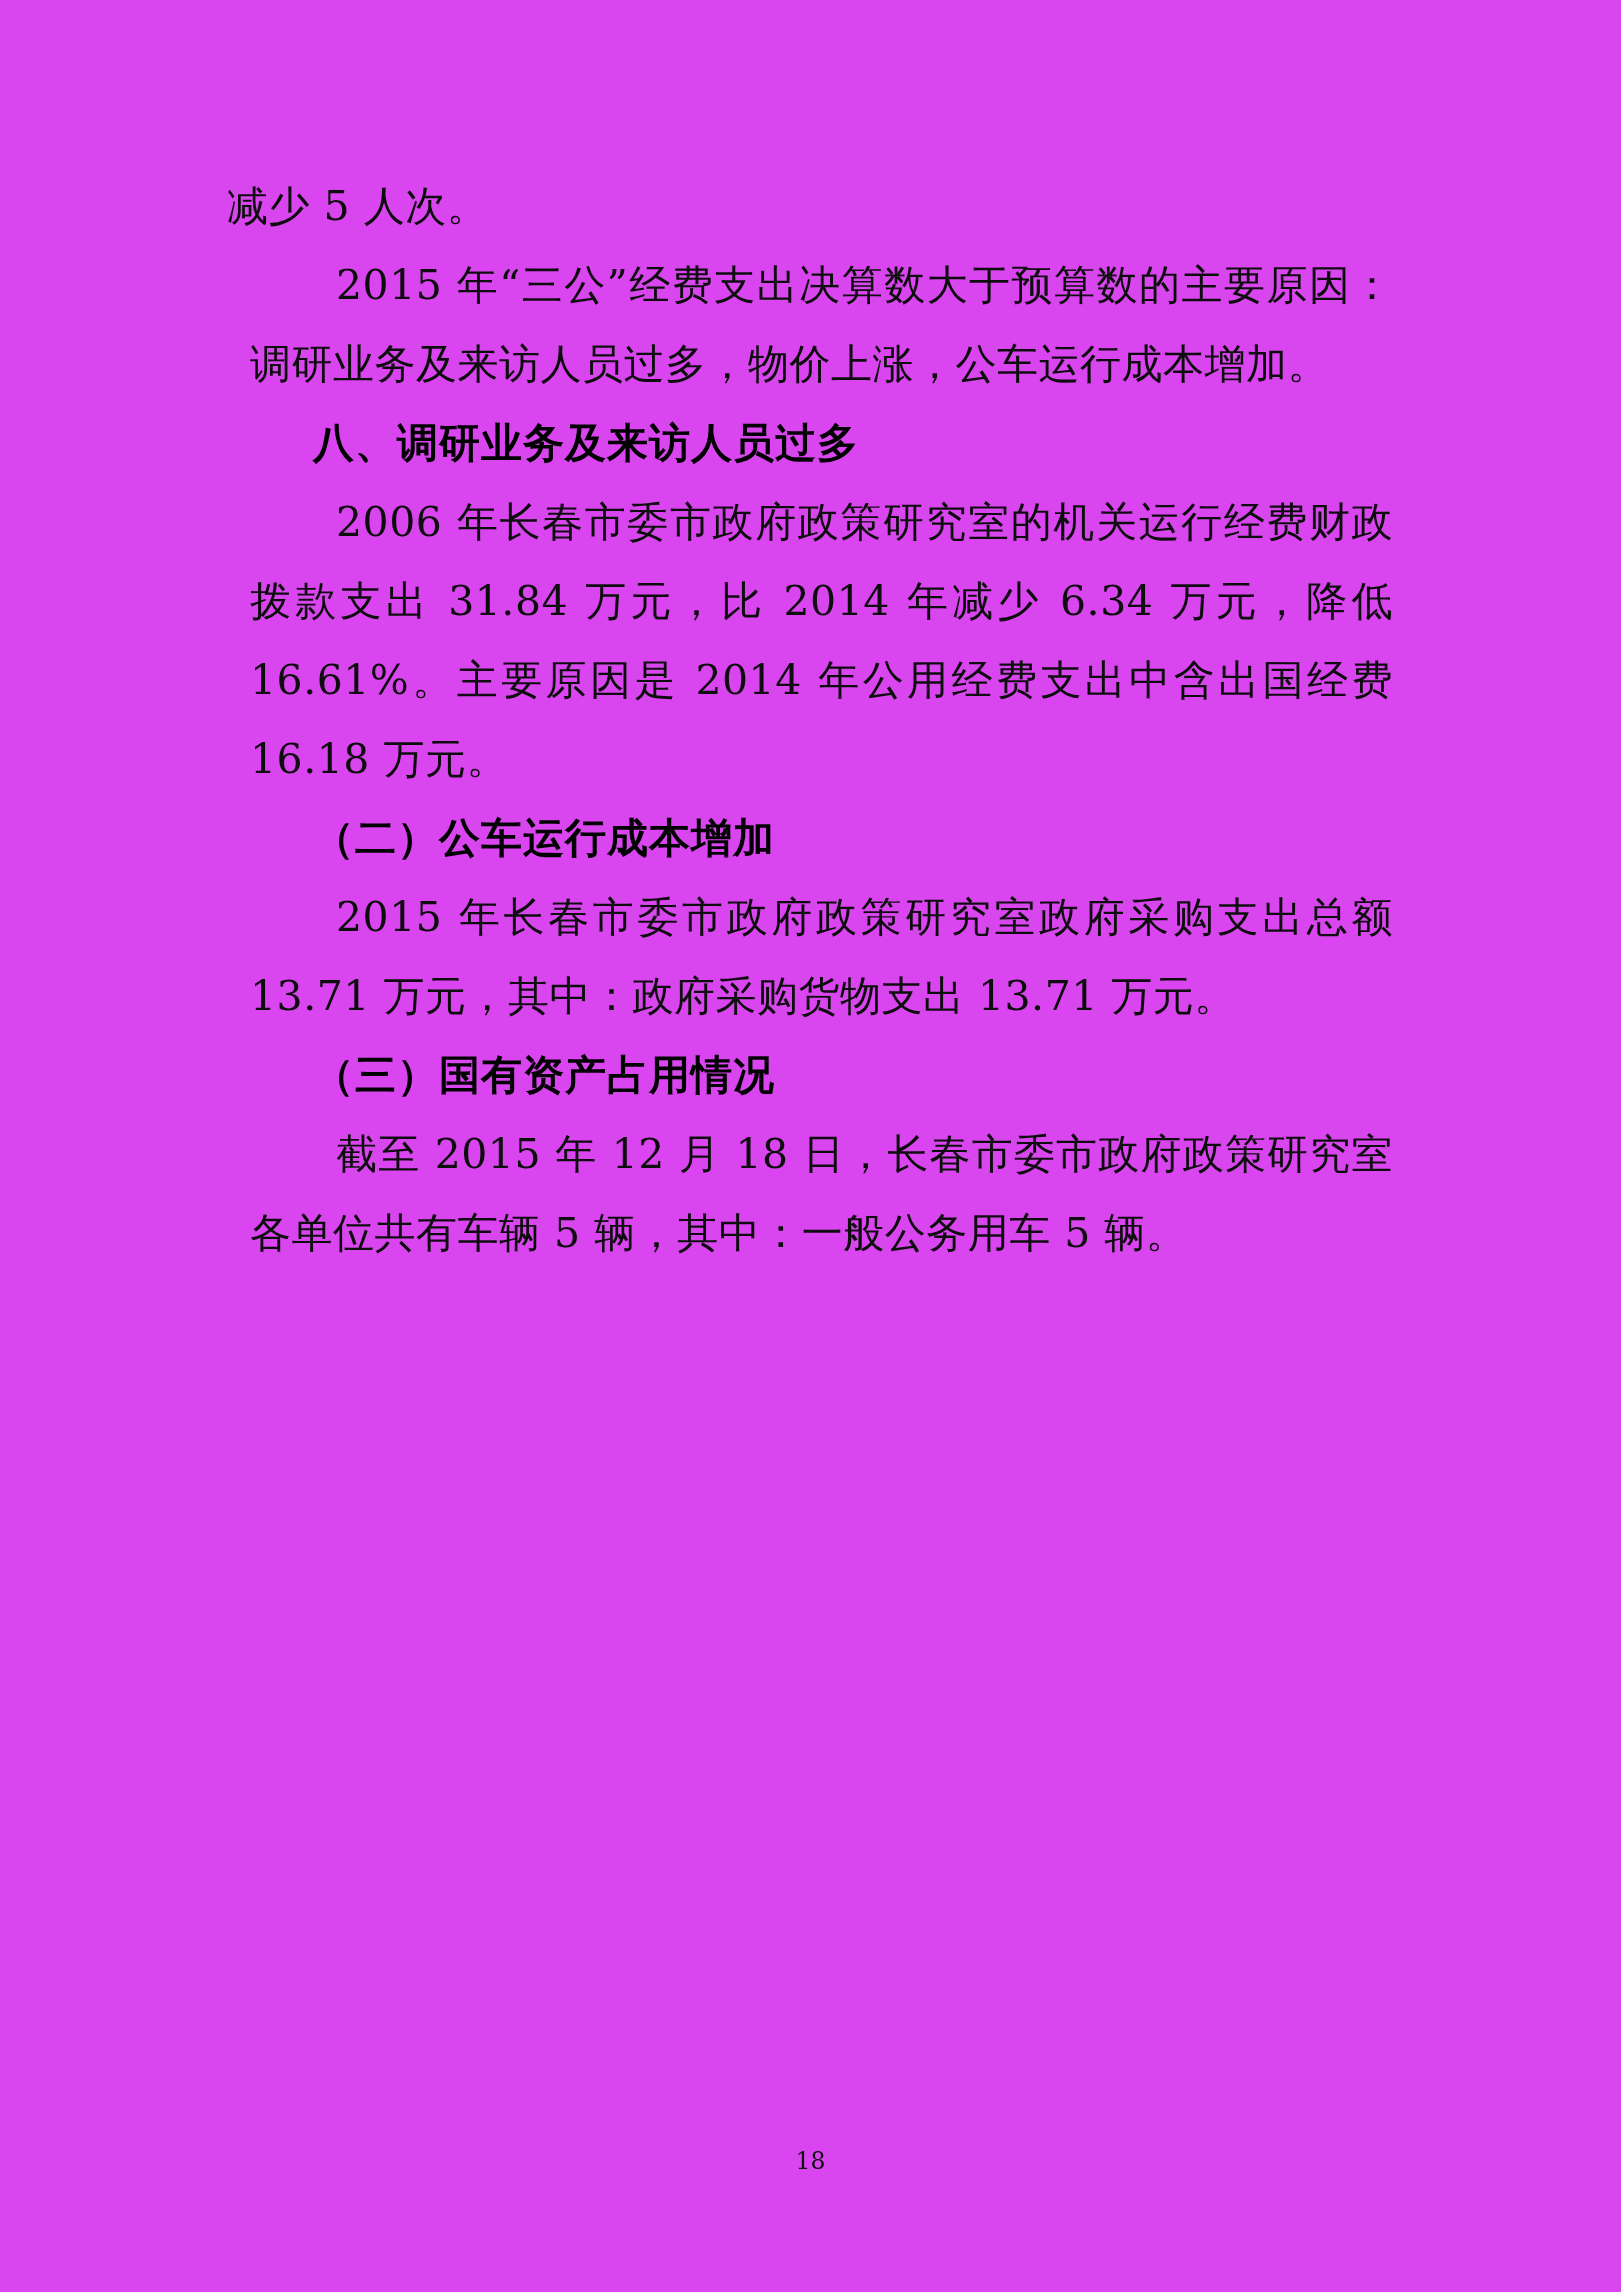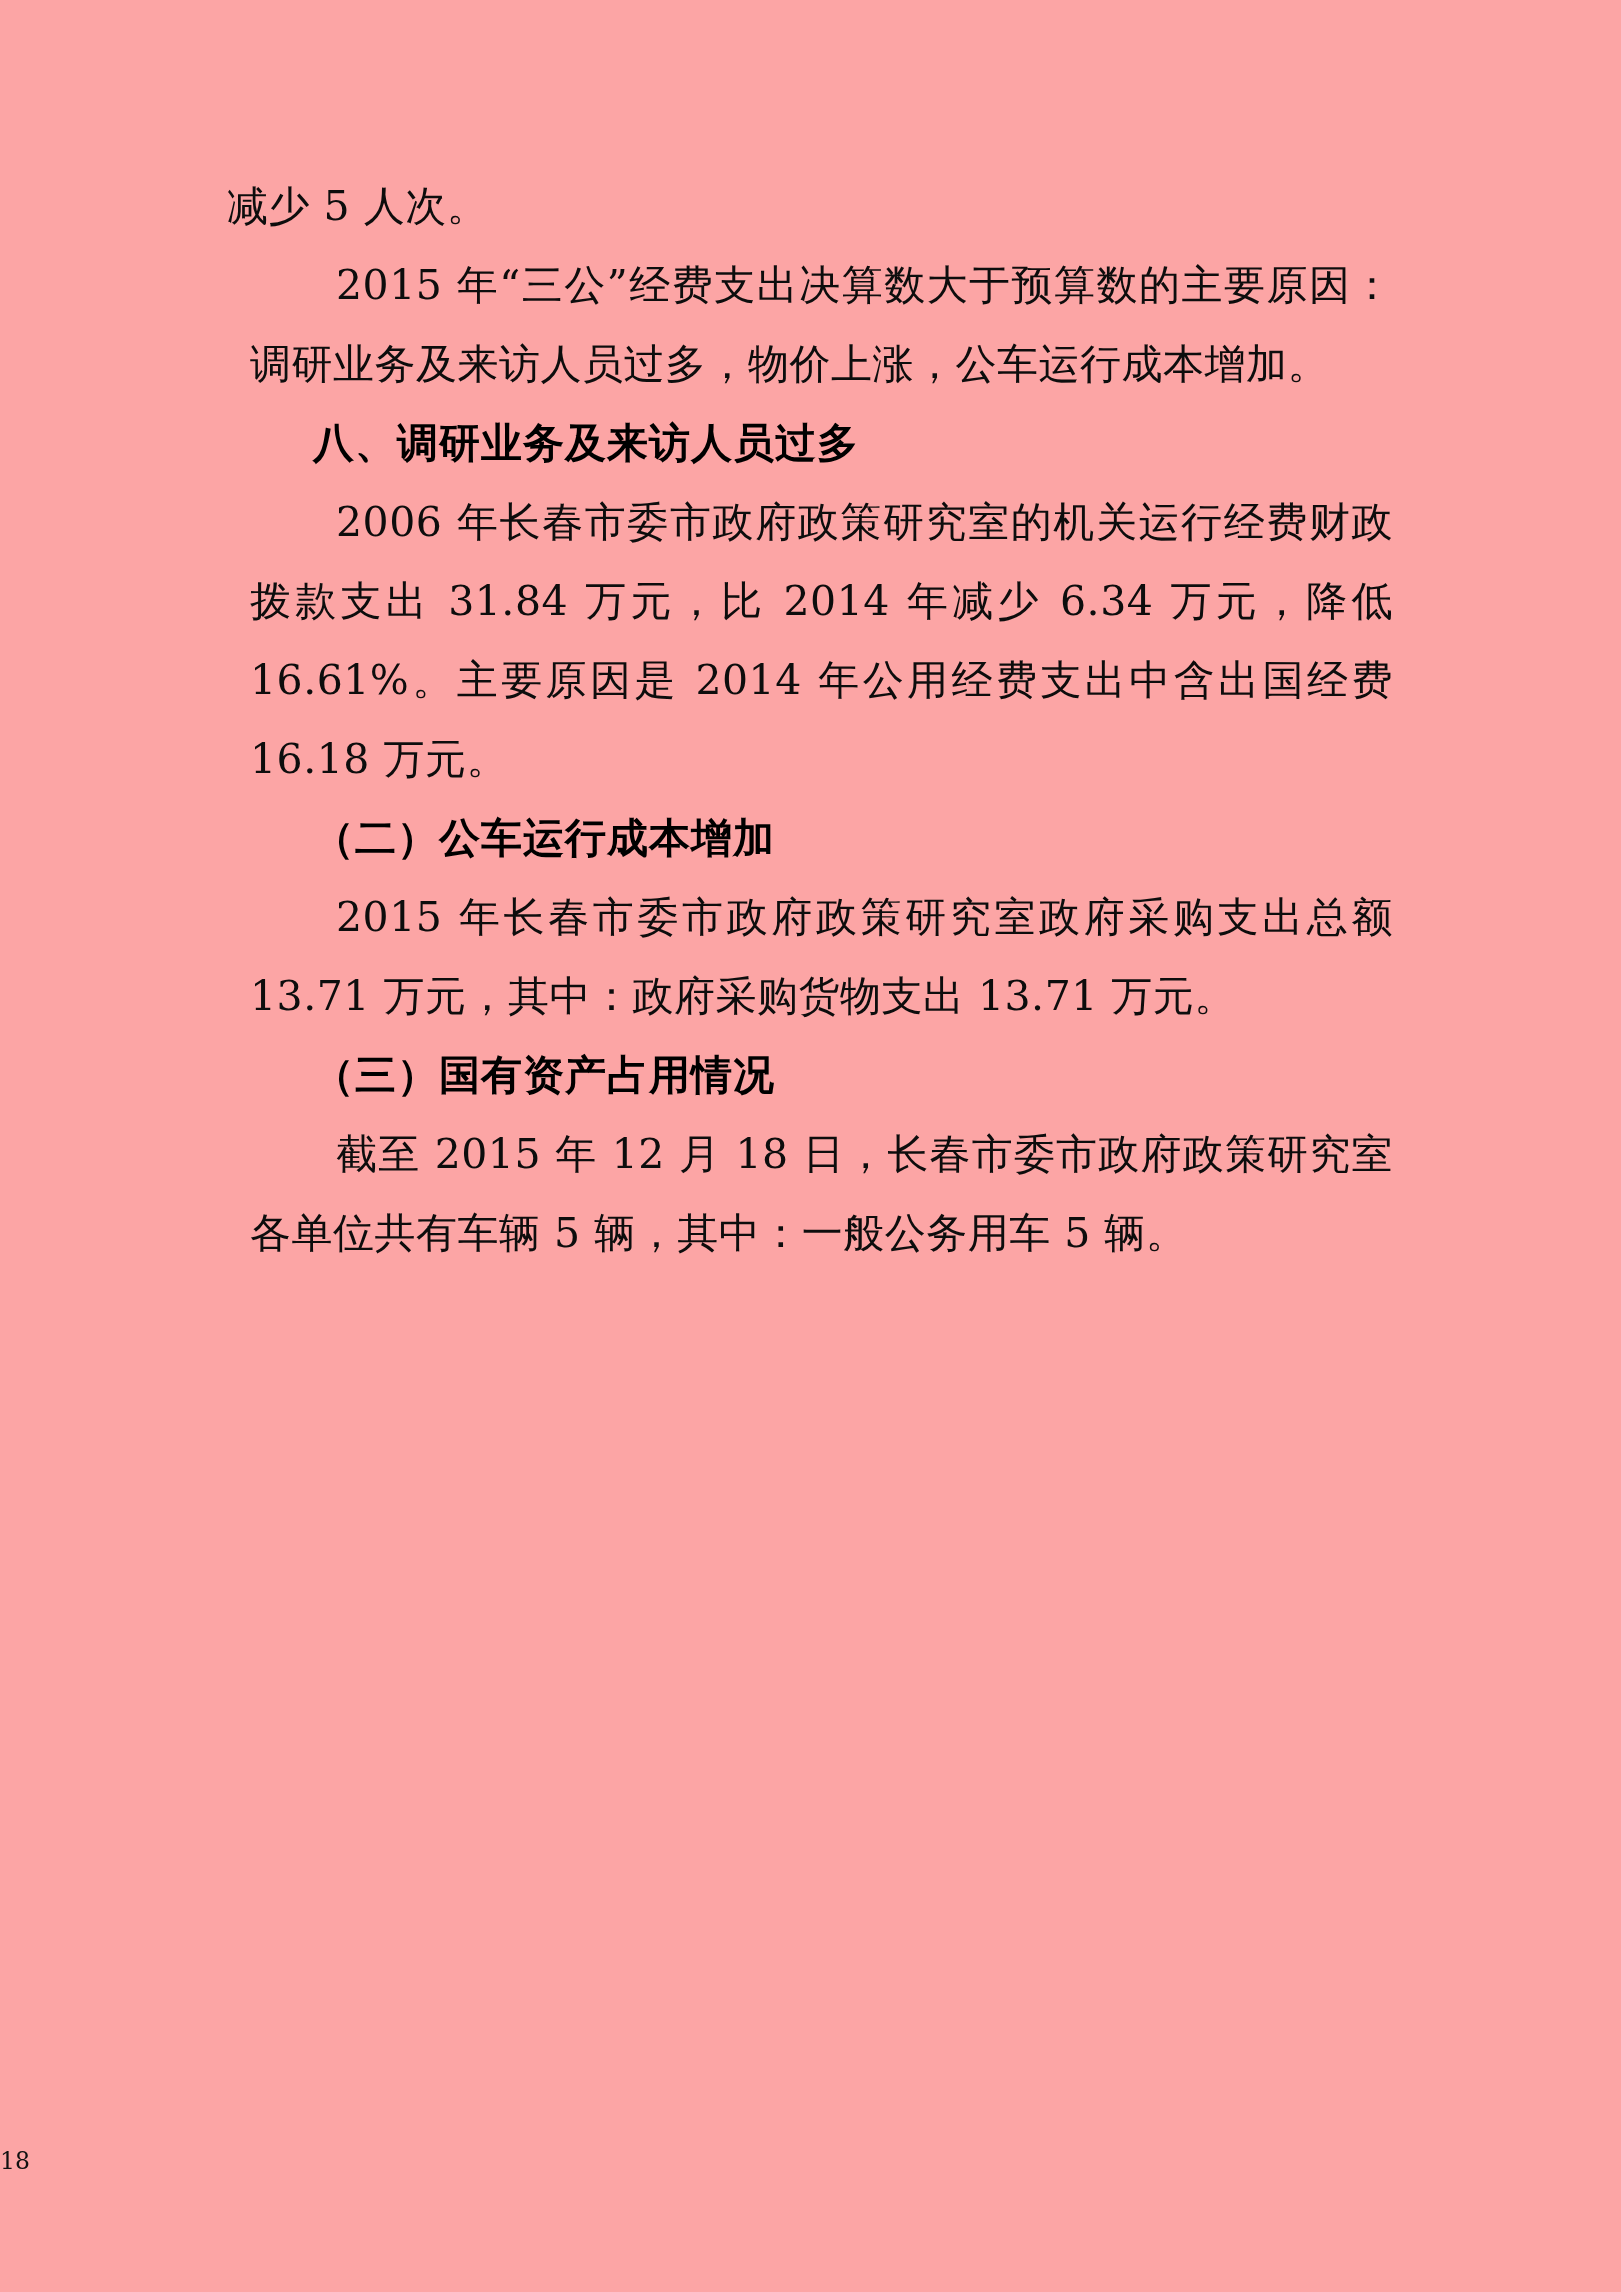--- a/index.html
+++ b/index.html
@@ -4,21 +4,21 @@
 <style>
   html, body {
     margin: 0;
     padding: 0;
     background: #ffffff;
   }
   .page {
     position: relative;
     width: 1621px;
     height: 2293px;
-    background: #fca5a5;
+    background: #d946ef;
     box-sizing: border-box;
     overflow: hidden;
   }
   .content {
     position: absolute;
     left: 227px;
     top: 167px;
     width: 1166px;
   }
   .para {
@@ -43,21 +43,21 @@
     font-weight: bold;
     text-indent: 86px;
     margin: 0;
     letter-spacing: 1px;
   }
   .footer {
     position: absolute;
     left: 0;
     right: 0;
     top: 2147px;
-    text-align: left;
+    text-align: center;
     font-family: "DejaVu Serif", "Liberation Serif", serif;
     font-size: 23.5px;
     color: #111111;
   }
 </style>
 </head>
 <body>
 
 <div class="page">
 

